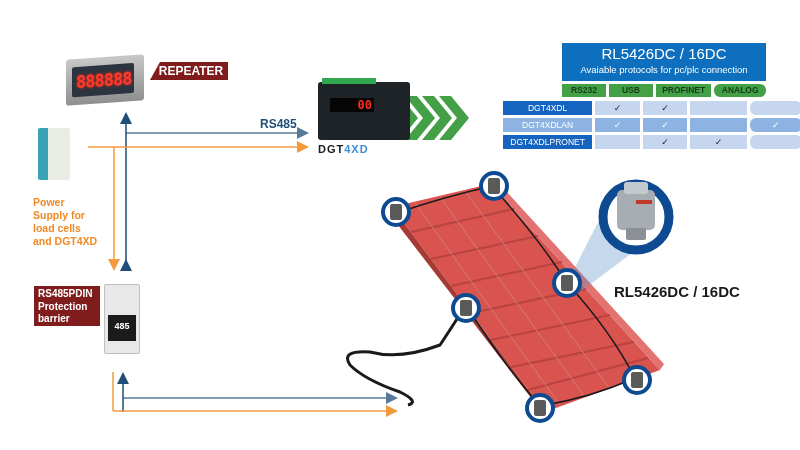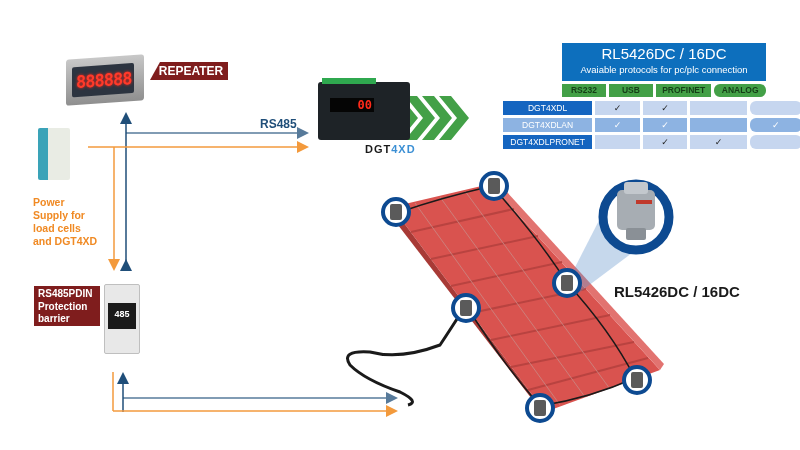--- a/index.html
+++ b/index.html
@@ -8,25 +8,25 @@
   
   .repeater-dev{left:66px;top:57px;width:78px;height:46px;background:linear-gradient(180deg,#c8c8c8,#8f8f8f);border-radius:3px;transform:skewY(-4deg);}
   .repeater-screen{position:absolute;left:6px;top:8px;width:62px;height:30px;background:#2c3440;border-radius:2px;}
   .repeater-digits{position:absolute;left:4px;top:5px;right:4px;height:20px;color:#ff3a2a;font-family:"DejaVu Sans Mono",monospace;font-size:17px;font-weight:bold;letter-spacing:-1px;text-shadow:0 0 3px #ff2a1a;line-height:20px;}
   .tag{background:#7f1d1d;color:#fff;font-weight:bold;}
   .repeater-tag{left:150px;top:62px;width:78px;height:18px;font-size:12px;line-height:18px;text-align:center;clip-path:polygon(10px 0,100% 0,100% 100%,0 100%);padding-left:4px;box-sizing:border-box;}
   .psu{left:38px;top:128px;width:32px;height:52px;background:linear-gradient(90deg,#3aa3b8 0 30%,#e9ece4 30% 100%);border-radius:2px;}
   .psu-label{left:33px;top:196px;color:#f08a24;font-size:10.5px;line-height:13px;font-weight:bold;width:80px;}
   .barrier-tag{left:34px;top:286px;width:66px;height:40px;font-size:10px;line-height:12.5px;padding:2px 4px;box-sizing:border-box;clip-path:polygon(0 0,100% 0,100% 100%,90% 100%,100% 120%,0 100%);}
   .barrier{left:104px;top:284px;width:36px;height:70px;background:#e8e8e8;border:1px solid #bfbfbf;border-radius:2px;box-sizing:border-box;}
-  .barrier-face{position:absolute;left:3px;top:18px;width:28px;height:26px;background:#1b1b1b;color:#fff;font-size:9px;font-weight:bold;text-align:center;line-height:22px;}
+  .barrier-face{position:absolute;left:3px;top:30px;width:28px;height:26px;background:#1b1b1b;color:#fff;font-size:9px;font-weight:bold;text-align:center;line-height:22px;}
   .dgt{left:318px;top:82px;width:62px;height:58px;background:#1e2327;border-radius:3px;padding-left:30px;}
   .dgt-top{position:absolute;left:4px;top:-4px;width:54px;height:6px;background:#2fa84f;}
   .dgt-disp{position:absolute;left:12px;top:16px;width:44px;height:14px;background:#050505;color:#ff2a1a;font-family:"DejaVu Sans Mono",monospace;font-size:12px;font-weight:bold;text-align:right;line-height:14px;padding-right:2px;box-sizing:border-box;}
-  .dgt-logo{left:318px;top:143px;font-size:11px;font-weight:bold;letter-spacing:1px;color:#1a1a1a;margin-left:47px;}
+  .dgt-logo{left:318px;top:143px;font-size:11px;font-weight:bold;letter-spacing:1px;color:#1a1a1a;}
   .dgt-logo .accent{color:#3b8fd4;}
   .rs485-label{left:260px;top:117px;color:#1f4e79;font-size:12px;font-weight:bold;}
   
   .proto-head{left:562px;top:43px;width:204px;height:38px;background:#0d6fbd;color:#fff;text-align:center;}
   .proto-title{font-size:15px;line-height:18px;padding-top:2px;}
   .proto-sub{font-size:9.5px;line-height:13px;}
   .proto-cols{left:562px;top:84px;width:204px;height:13px;display:flex;gap:3px;}
   .proto-col{background:#43a047;color:#153d17;font-size:8.5px;font-weight:bold;text-align:center;line-height:13px;}
   .proto-rows{left:467px;top:101px;width:299px;padding-left:36px;}
   .proto-row{display:flex;gap:3px;height:14px;margin-bottom:3px;}

